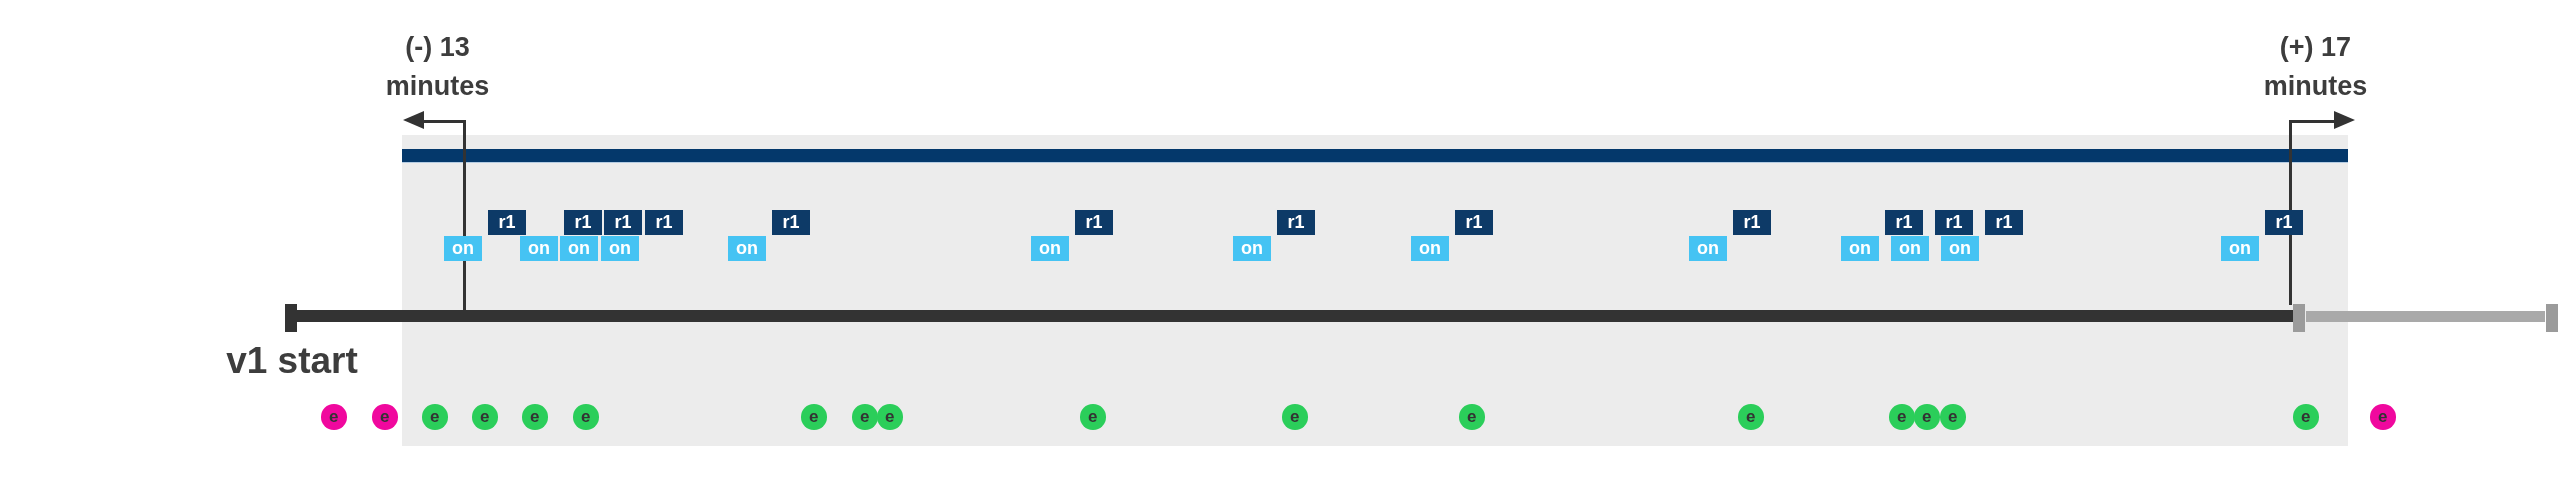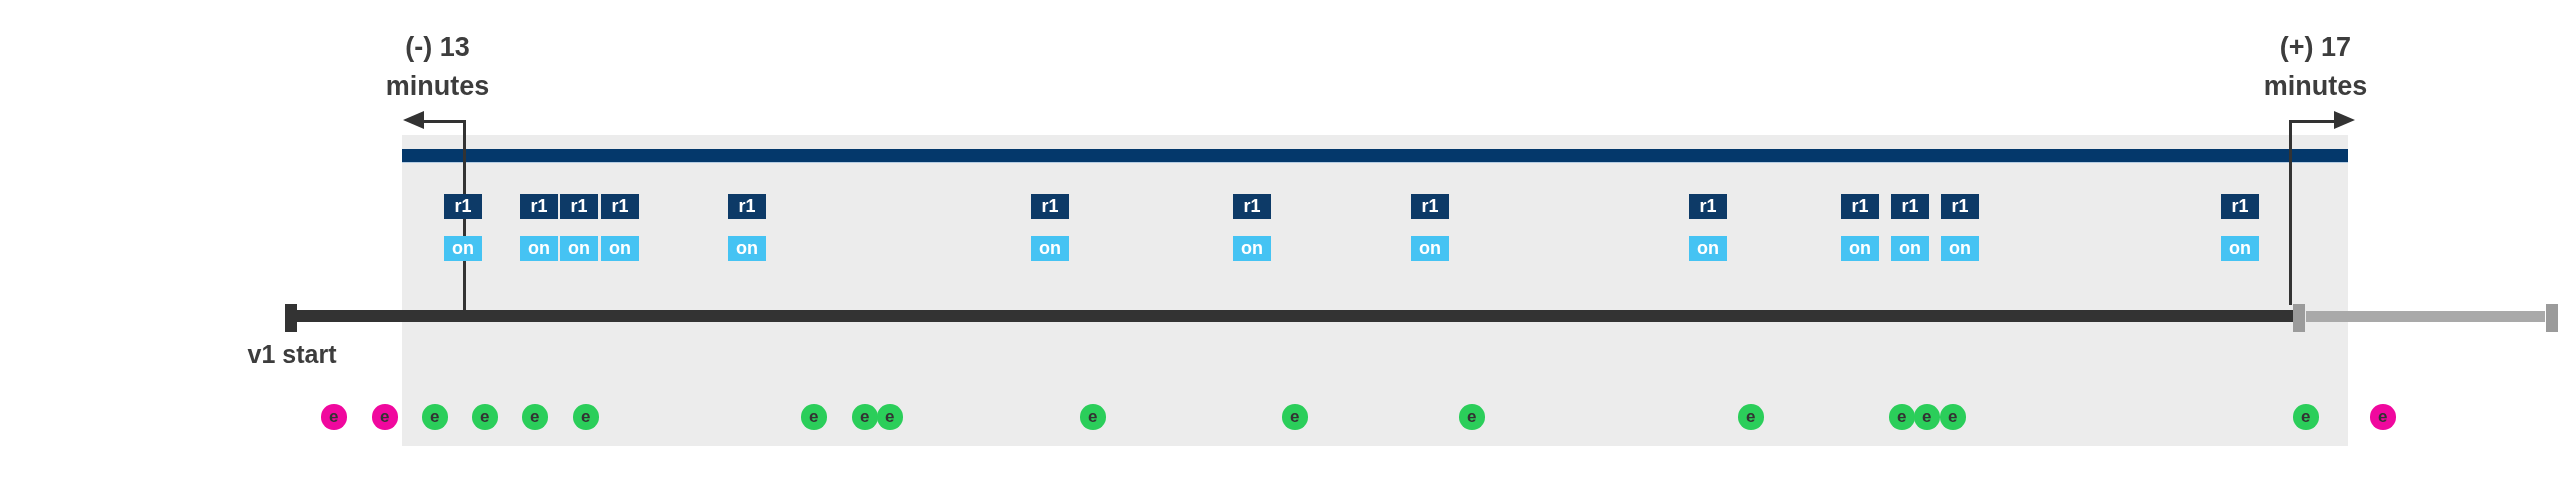--- a/index.html
+++ b/index.html
@@ -11,31 +11,31 @@
   .window{background:var(--window-gray,#ECECEC);z-index:0;}
   .navybar{height:13.2px;top:149px;background:var(--track-navy,#04386B);border-bottom:1.9px solid #B5CCE2;z-index:1;}
   .marker{width:2.8px;top:120px;background:var(--dark,#333333);z-index:2;}
   .shaft{height:2.8px;top:120px;background:var(--dark,#333333);z-index:2;}
   .head-left,.head-right{width:0;height:0;top:111px;border-top:9.4px solid transparent;border-bottom:9.4px solid transparent;z-index:2;}
   .head-left{border-right:21px solid var(--dark,#333333);}
   .head-right{border-left:21px solid var(--dark,#333333);}
   .ann{width:245px;top:28px;text-align:center;font-size:27px;line-height:39px;font-weight:600;z-index:2;white-space:pre-line;}
   .rowlabel{left:0;width:268px;text-align:right;font-size:27px;font-weight:600;z-index:2;}
   .imp-box,.imp-tag{width:38px;height:24.5px;text-align:center;line-height:25.5px;font-size:18px;font-weight:600;color:#ffffff;z-index:3;}
-  .imp-box{top:194px;background:var(--navy,#0D3A67);}
+  .imp-box{top:210px;background:var(--navy,#0D3A67);margin-left:44px;}
   .imp-tag{top:236px;background:var(--light-blue,#45C3F3);}
   .ext-dot{width:25.5px;height:25.5px;top:404px;border-radius:50%;text-align:center;line-height:25.5px;font-size:17px;font-weight:600;color:#333333;z-index:3;}
   .ext-dot.green{background:var(--green,#2BCE5A);}
   .ext-dot.magenta{background:var(--magenta,#F0089E);}
   .tl-dark{height:12.3px;top:310px;background:var(--dark,#333333);z-index:2;}
   .tl-gray{height:11.3px;top:311px;background:var(--timeline-gray,#A9A9A9);z-index:2;}
   .cap{width:12.3px;height:28px;top:304px;z-index:3;}
   .cap.dark{background:var(--dark,#333333);}
   .cap.gray{background:var(--cap-gray,#9B9B9B);}
-  .vlabel{width:160px;top:340px;text-align:center;font-size:25px;font-weight:600;z-index:2;}
+  .vlabel{width:160px;top:340px;text-align:center;font-size:37px;font-weight:600;z-index:2;}
 </style>
 </head>
 <body>
 
 <div class="stage" id="stage" style="width: 2576px; height: 481px;">
 
   <div class="abs window" id="analysis-window" style="left: 402px; width: 1946px; top: 135px; height: 311px;"></div>
 
   <div class="abs navybar" id="impression-track-bar" style="left: 402px; width: 1946px;"></div>
 

